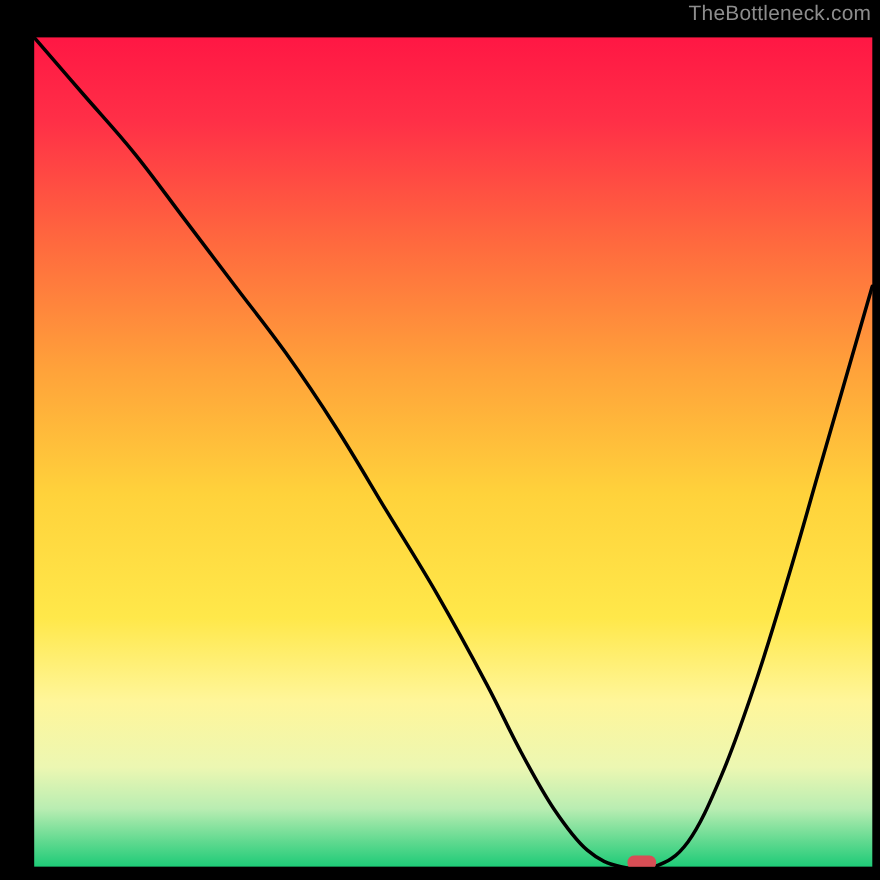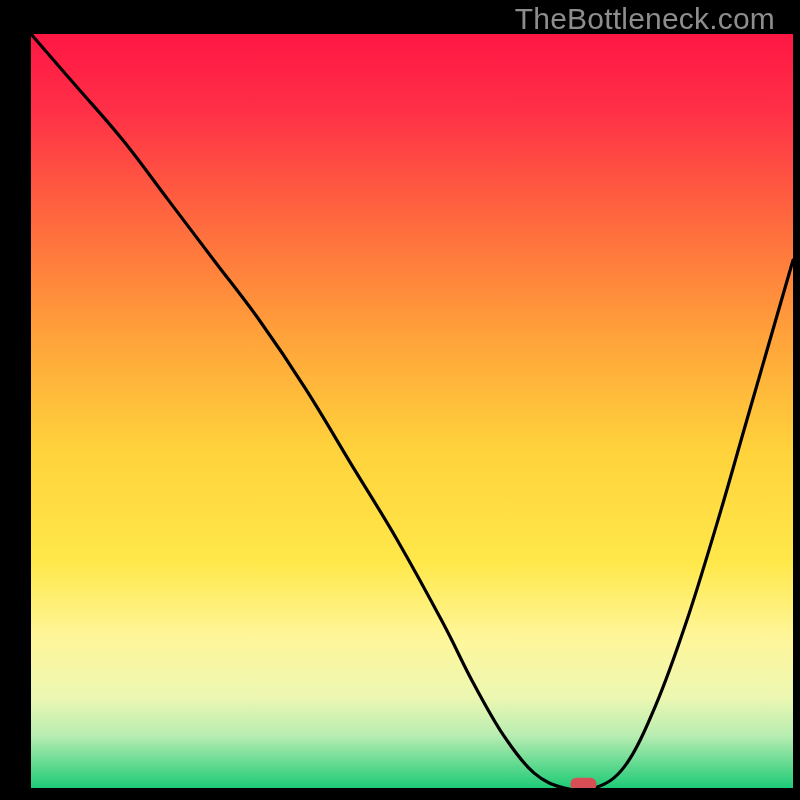--- a/index.html
+++ b/index.html
@@ -13,23 +13,23 @@
   .chart-frame {
     position: absolute;
     left: 0;
     top: 0;
     width: 800px;
     height: 800px;
   }
   .watermark {
     position: absolute;
     top: 2px;
-    right: 25px;
+    right: 8px;
     font-family: Arial, Helvetica, sans-serif;
-    font-size: 30px;
+    font-size: 19px;
     font-weight: 500;
     color: #8d8d8d;
     letter-spacing: 0.2px;
     text-align: center;
   }
 </style>
 </head>
 <body>
 
 <svg class="chart-frame" viewBox="0 0 800 800">

